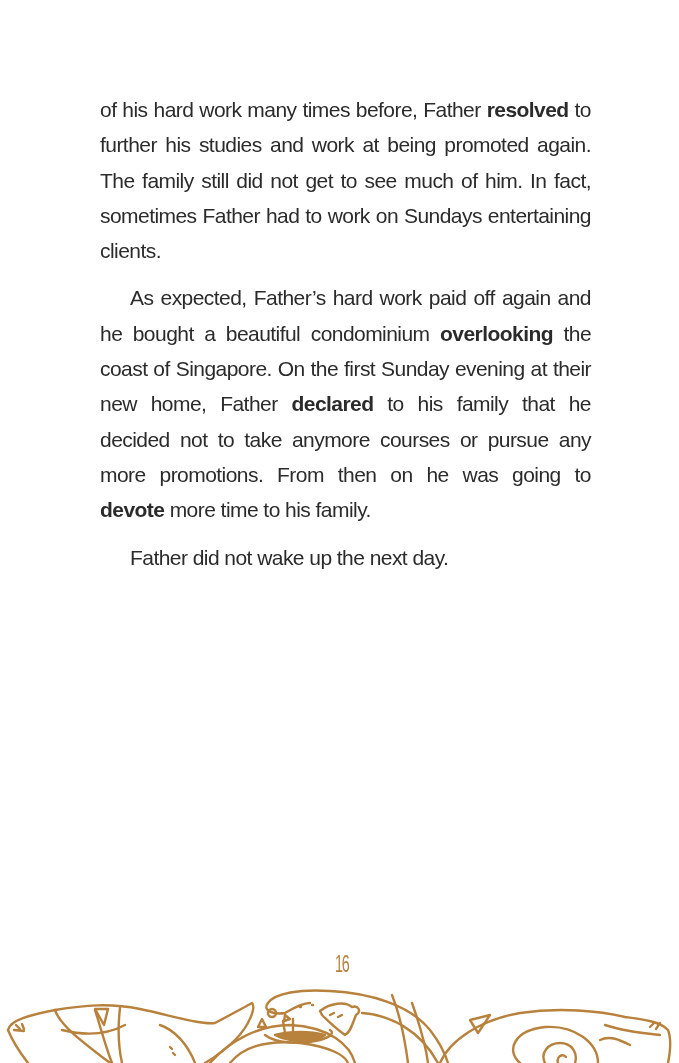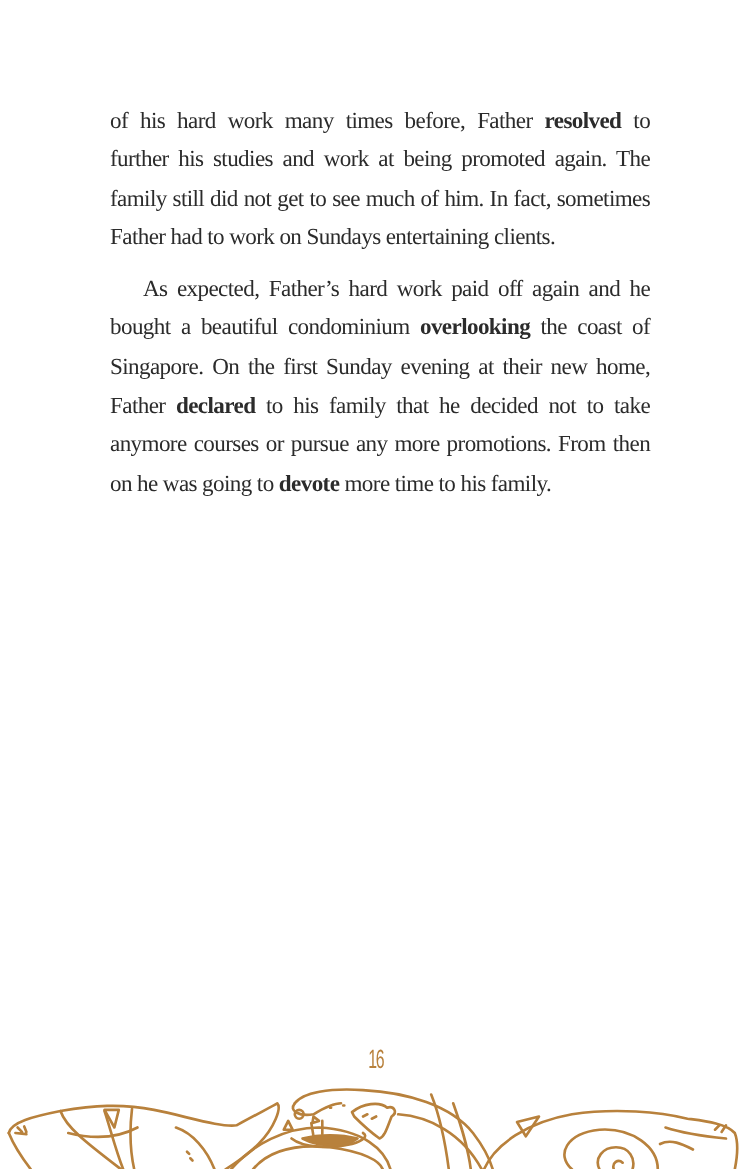--- a/index.html
+++ b/index.html
@@ -18,21 +18,21 @@
       left: 0; top: 0;
       width: 679px;
       height: 1063px;
       background: #ffffff;
     }
     .text-block {
       position: absolute;
       left: 100px;
       top: 92px;
       width: 491px;
-      font-family: Liberation Serif, serif;
+      font-family: Liberation Sans, sans-serif;
       font-size: 21px;
       line-height: 35.3px;
       color: #2b2b2b;
       letter-spacing: -0.55px;
       word-spacing: 0px;
     }
     .para {
       margin: 0 0 12px 0;
       text-align: justify;
       text-align-last: left;
@@ -70,20 +70,23 @@
 
 <div class="page">
 
   <div class="text-block">
     <p class="para">
       <span>of his hard work many times before, Father </span><span class="b">resolved</span><span> to further his studies and work at being promoted again. The family still did not get to see much of him. In fact, sometimes Father had to work on Sundays entertaining clients.</span>
     </p>
     <p class="para indent">
       <span>As expected, Father’s hard work paid off again and he bought a beautiful condominium </span><span class="b">overlooking</span><span> the coast of Singapore. On the first Sunday evening at their new home, Father </span><span class="b">declared</span><span> to his family that he decided not to take anymore courses or pursue any more promotions. From then on he was going to </span><span class="b">devote</span><span> more time to his family.</span>
     </p>
+    <p class="para indent">
+      <span>Father did not wake up the next day.</span>
+    </p>
   </div>
 
   <div class="page-number">16</div>
 
   <svg class="ornament" viewBox="0 0 679 78" xmlns="http://www.w3.org/2000/svg" fill="none" stroke="#b8813c" stroke-width="2.4" stroke-linecap="round" stroke-linejoin="round">
 
     <path d="M8 45 C10 35, 30 30, 55 25 C85 20, 110 18, 140 24 C170 30, 200 40, 215 38 C230 30, 245 22, 252 18 C256 22, 250 40, 235 55 C225 65, 215 72, 205 78"></path>
     <path d="M8 45 C12 55, 18 65, 28 78"></path>
     <path d="M55 25 C60 40, 80 55, 110 78"></path>
     <path d="M95 25 C100 40, 105 60, 112 78"></path>

